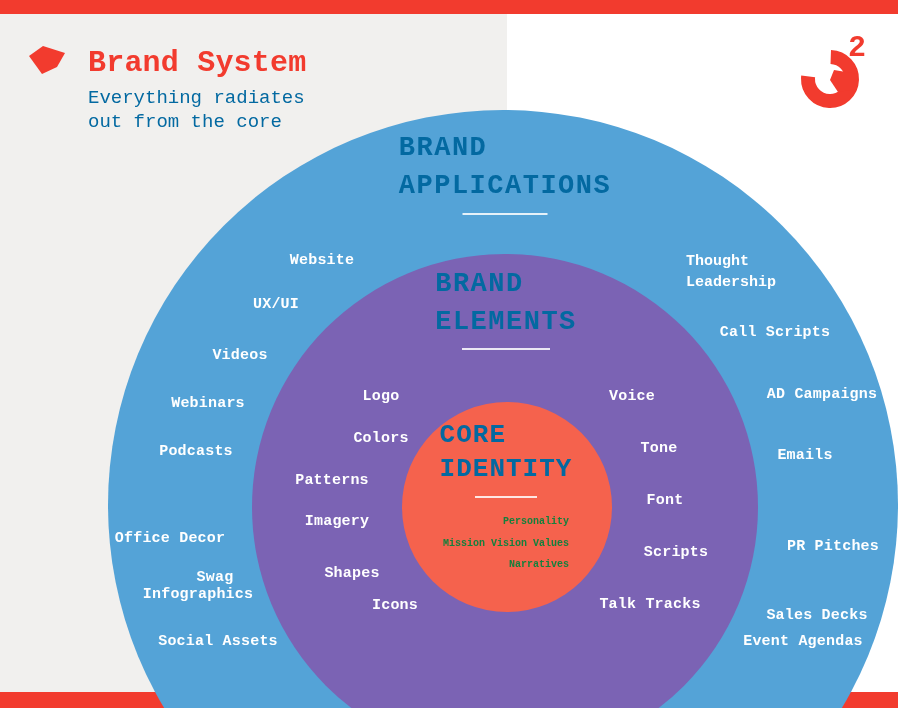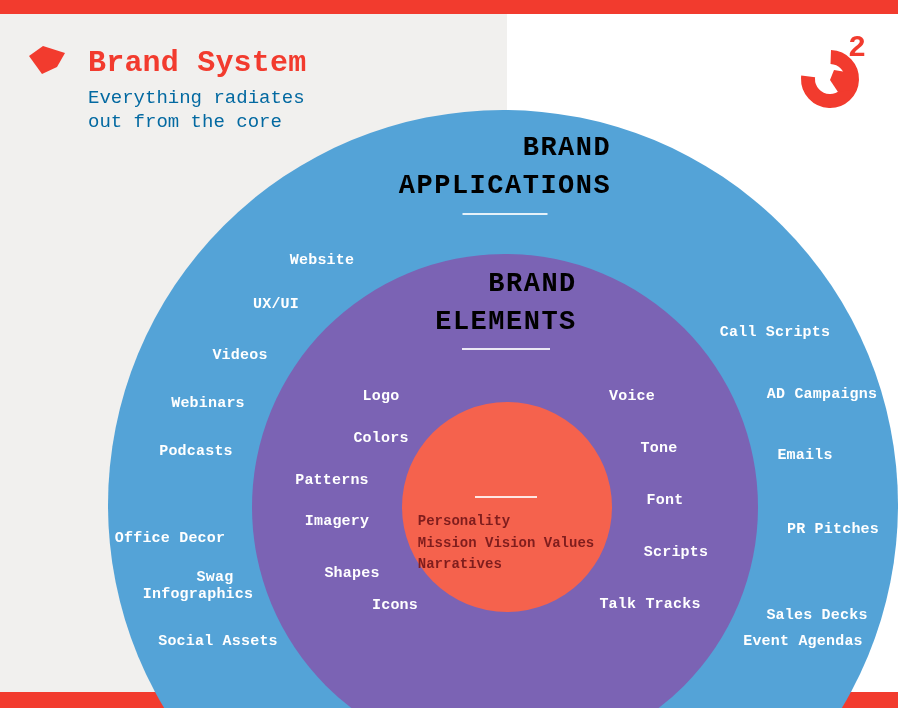--- a/index.html
+++ b/index.html
@@ -15,30 +15,30 @@
   .circle-purple { left:252px; top:254px; width:506px; height:506px; background:#7b63b4; z-index:3; }
   .circle-core   { left:402px; top:402px; width:210px; height:210px; background:#f5624d; z-index:4; }
 
   .layer { position:absolute; left:0; top:0; width:898px; height:708px; z-index:5;font-family:Liberation Mono, monospace; }
 
   .header-title { position:absolute; left:88px; top:46px; font-size:30px; font-weight:700; color:#f23b2e; letter-spacing:0.2px; }
   .header-sub   { position:absolute; left:88px; top:86px; font-size:19px; font-weight:500; color:#0369a1; line-height:24px; }
   .flag-icon    { position:absolute; left:29px; top:46px; width:36px; height:28px; }
   .g2-logo      { position:absolute; left:800px; top:32px; width:68px; height:78px; }
 
-  .ring-title { position:absolute; transform:translate(-50%,-50%); color:#000000; font-weight:700;
-                text-align:right; letter-spacing:1.5px; font-size:27px; line-height:38px; white-space:pre-line; }
+  .ring-title { position:absolute; transform:translate(-50%,-50%); color:#0369a1; font-weight:700;
+                text-align:left; letter-spacing:1.5px; font-size:27px; line-height:38px; white-space:pre-line; }
   .core-title { font-size:26px; line-height:34px; letter-spacing:1px; }
   .underline  { position:absolute; transform:translateX(-50%); height:2px; background:rgba(255,255,255,0.85); }
 
   .lbl { position:absolute; transform:translate(-50%,-50%); color:#ffffff; font-weight:700;
          font-size:15px; white-space:nowrap; letter-spacing:0.2px; }
   .lbl-block { position:absolute; color:#ffffff; font-weight:700; font-size:15px; line-height:21px; width:100px; }
-  .core-items { position:absolute; transform:translate(-50%,-50%); color:#7f1d1d; font-weight:700;
-                font-size:14px; line-height:21.5px; text-align:left; white-space:pre-line; }
+  .core-items { position:absolute; transform:translate(-50%,-50%); color:#15803d; font-weight:700;
+                font-size:10px; line-height:21.5px; text-align:right; white-space:pre-line; }
 </style>
 </head>
 <body>
 
 <div class="canvas">
 
   <div class="gray-panel"></div>
   <div class="top-bar"></div>
   <div class="bottom-bar"></div>
 
@@ -62,40 +62,43 @@
     </svg>
 
     <div class="ring-title" style="left:505px; top:167px;">BRAND
 APPLICATIONS</div>
     <div class="underline" style="left:505px; top:213px; width:85px;"></div>
 
     <div class="ring-title" style="left:506px; top:303px;">BRAND
 ELEMENTS</div>
     <div class="underline" style="left:506px; top:348px; width:88px;"></div>
 
+    <div class="ring-title core-title" style="left:506px; top:452px;">CORE
+IDENTITY</div>
     <div class="underline" style="left:506px; top:496px; width:62px;"></div>
 
     <div class="core-items" style="left:506px; top:543px;">Personality
 Mission Vision Values
 Narratives</div>
 
     <span class="lbl" style="left:322px; top:260px;">Website</span>
     <span class="lbl" style="left:276px; top:304px;">UX/UI</span>
     <span class="lbl" style="left:240px; top:355px;">Videos</span>
     <span class="lbl" style="left:208px; top:403px;">Webinars</span>
     <span class="lbl" style="left:196px; top:451px;">Podcasts</span>
     <span class="lbl" style="left:170px; top:498px;margin-top:40px;">Office Decor</span>
     <span class="lbl" style="left:215px; top:577px;text-align:center;">Swag</span>
     <span class="lbl" style="left:198px; top:594px;">Infographics</span>
     <span class="lbl" style="left:218px; top:641px;">Social Assets</span>
 
+    <span class="lbl-block" style="left:686px; top:251px;">Thought Leadership</span>
     <span class="lbl" style="left:775px; top:332px;">Call Scripts</span>
     <span class="lbl" style="left:822px; top:394px;">AD Campaigns</span>
     <span class="lbl" style="left:805px; top:455px;">Emails</span>
-    <span class="lbl" style="left:823px; top:529px;padding-left:20px;">PR Pitches</span>
+    <span class="lbl" style="left:823px; top:546px;padding-left:20px;">PR Pitches</span>
     <span class="lbl" style="left:817px; top:579px;margin-top:36px;">Sales Decks</span>
     <span class="lbl" style="left:803px; top:641px;">Event Agendas</span>
 
     <span class="lbl" style="left:381px; top:396px;">Logo</span>
     <span class="lbl" style="left:351px; top:438px;margin-left:30px;">Colors</span>
     <span class="lbl" style="left:332px; top:480px;">Patterns</span>
     <span class="lbl" style="left:337px; top:521px;">Imagery</span>
     <span class="lbl" style="left:352px; top:573px;text-align:center;">Shapes</span>
     <span class="lbl" style="left:395px; top:605px;">Icons</span>
 

